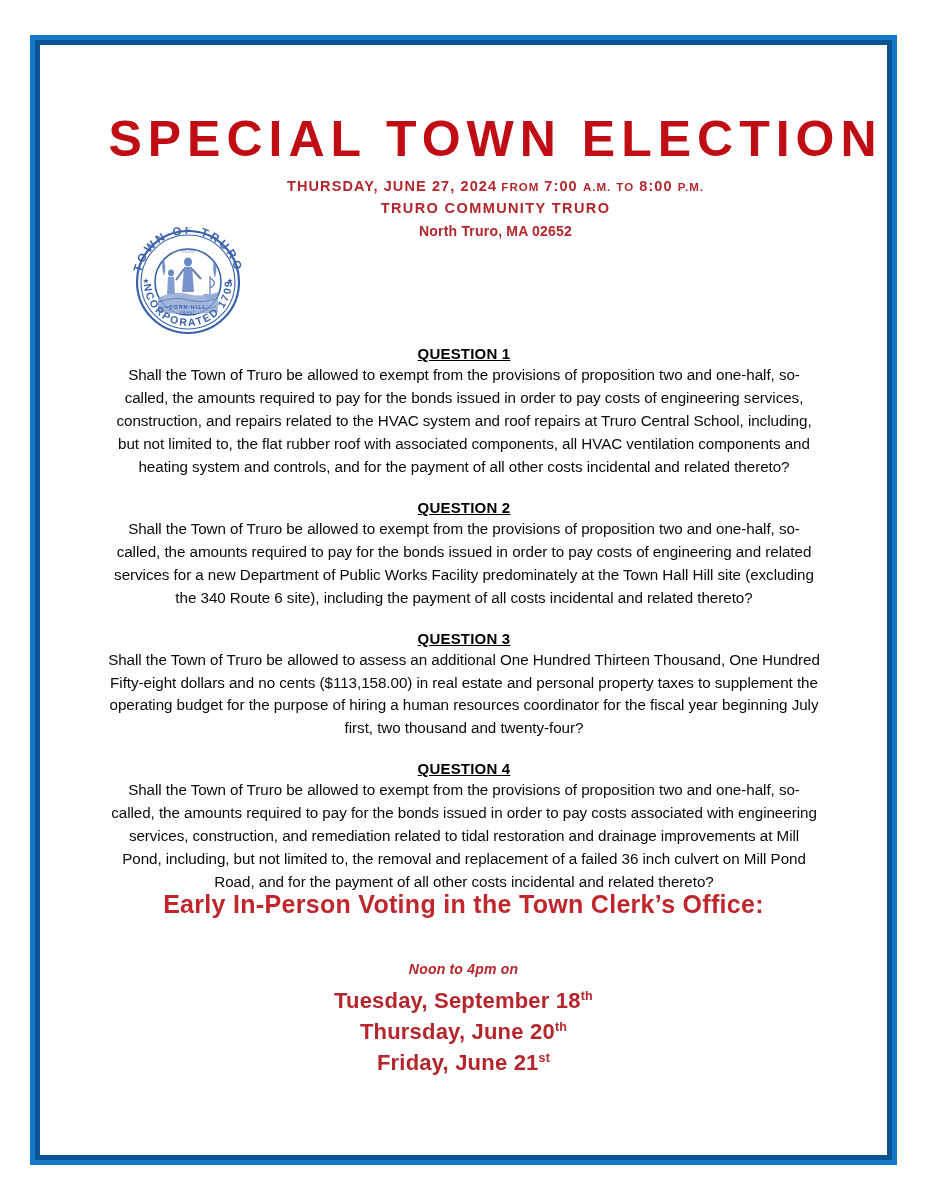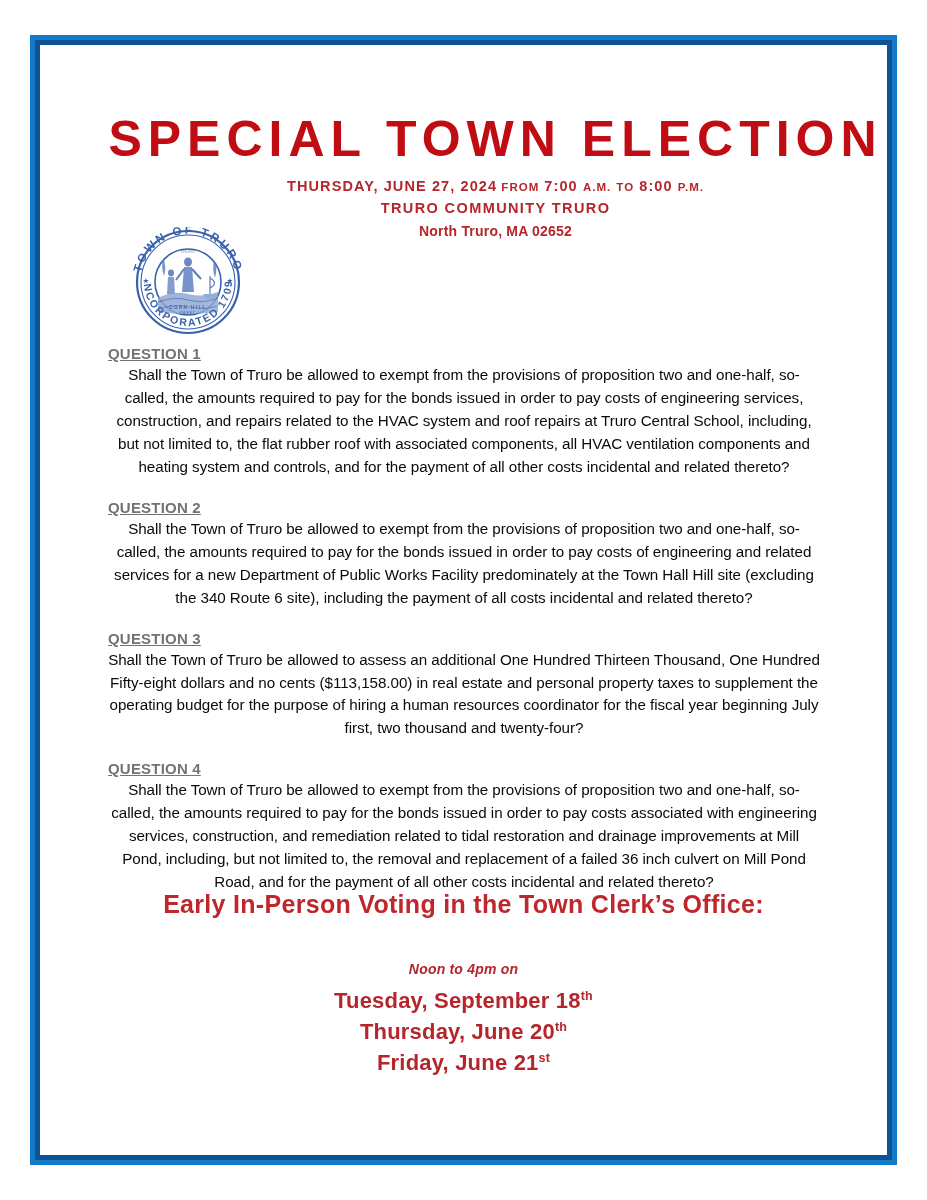--- a/index.html
+++ b/index.html
@@ -111,25 +111,25 @@
   #questions {
     position: absolute;
     left: 68px;
     top: 300px;
     width: 712px;
   }
   .q-block {
     margin-bottom: 20px;
   }
   .q-heading {
-    text-align: left;
+    text-align: center;
     font-family: "Liberation Sans Narrow", "Liberation Sans", sans-serif;
     font-weight: bold;
     font-size: 15px;
-    color: #737373;
+    color: #000000;
     text-decoration: underline;
     letter-spacing: 0.2px;
     margin-bottom: 2px;
   }
   .q-text {
     text-align: center;
     font-family: Liberation Sans, sans-serif;
     font-size: 15.2px;
     color: #0a0a0a;
     line-height: 1.51;

